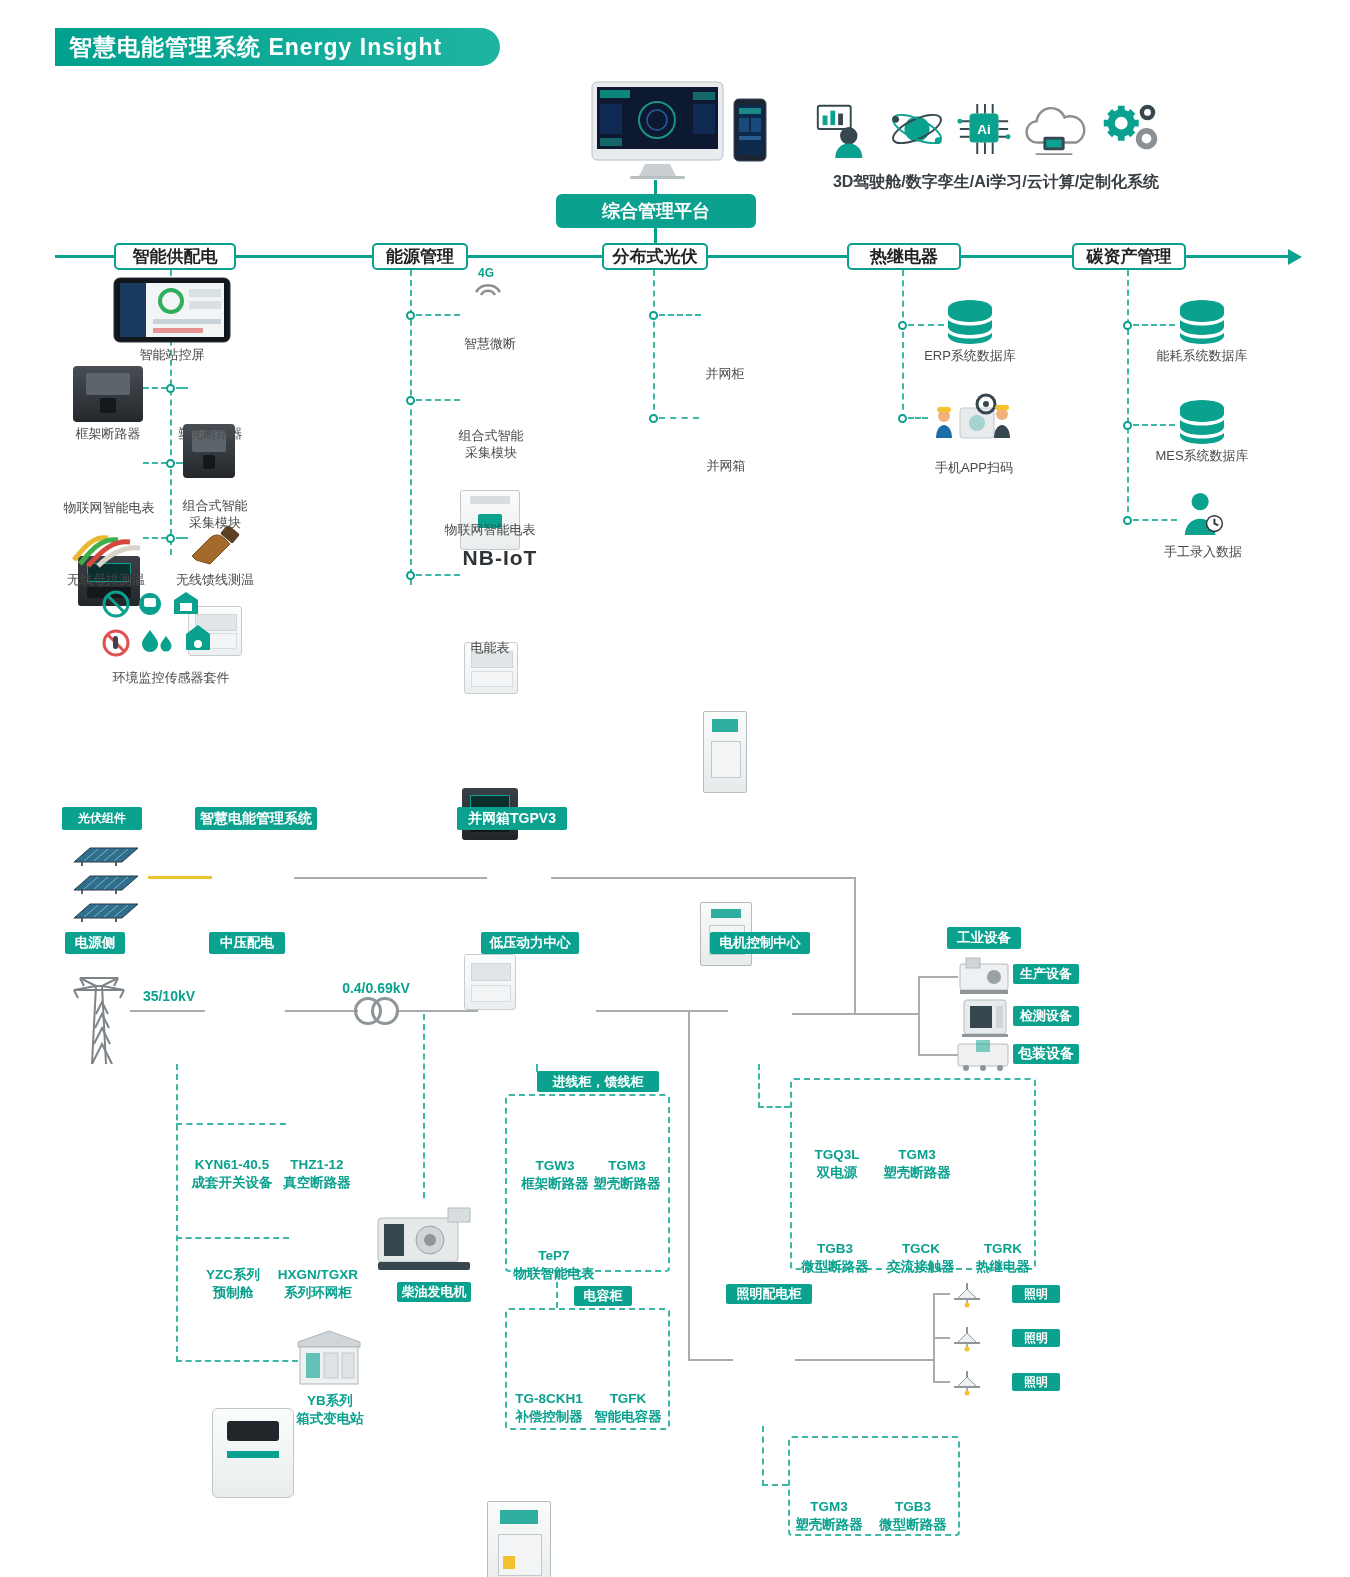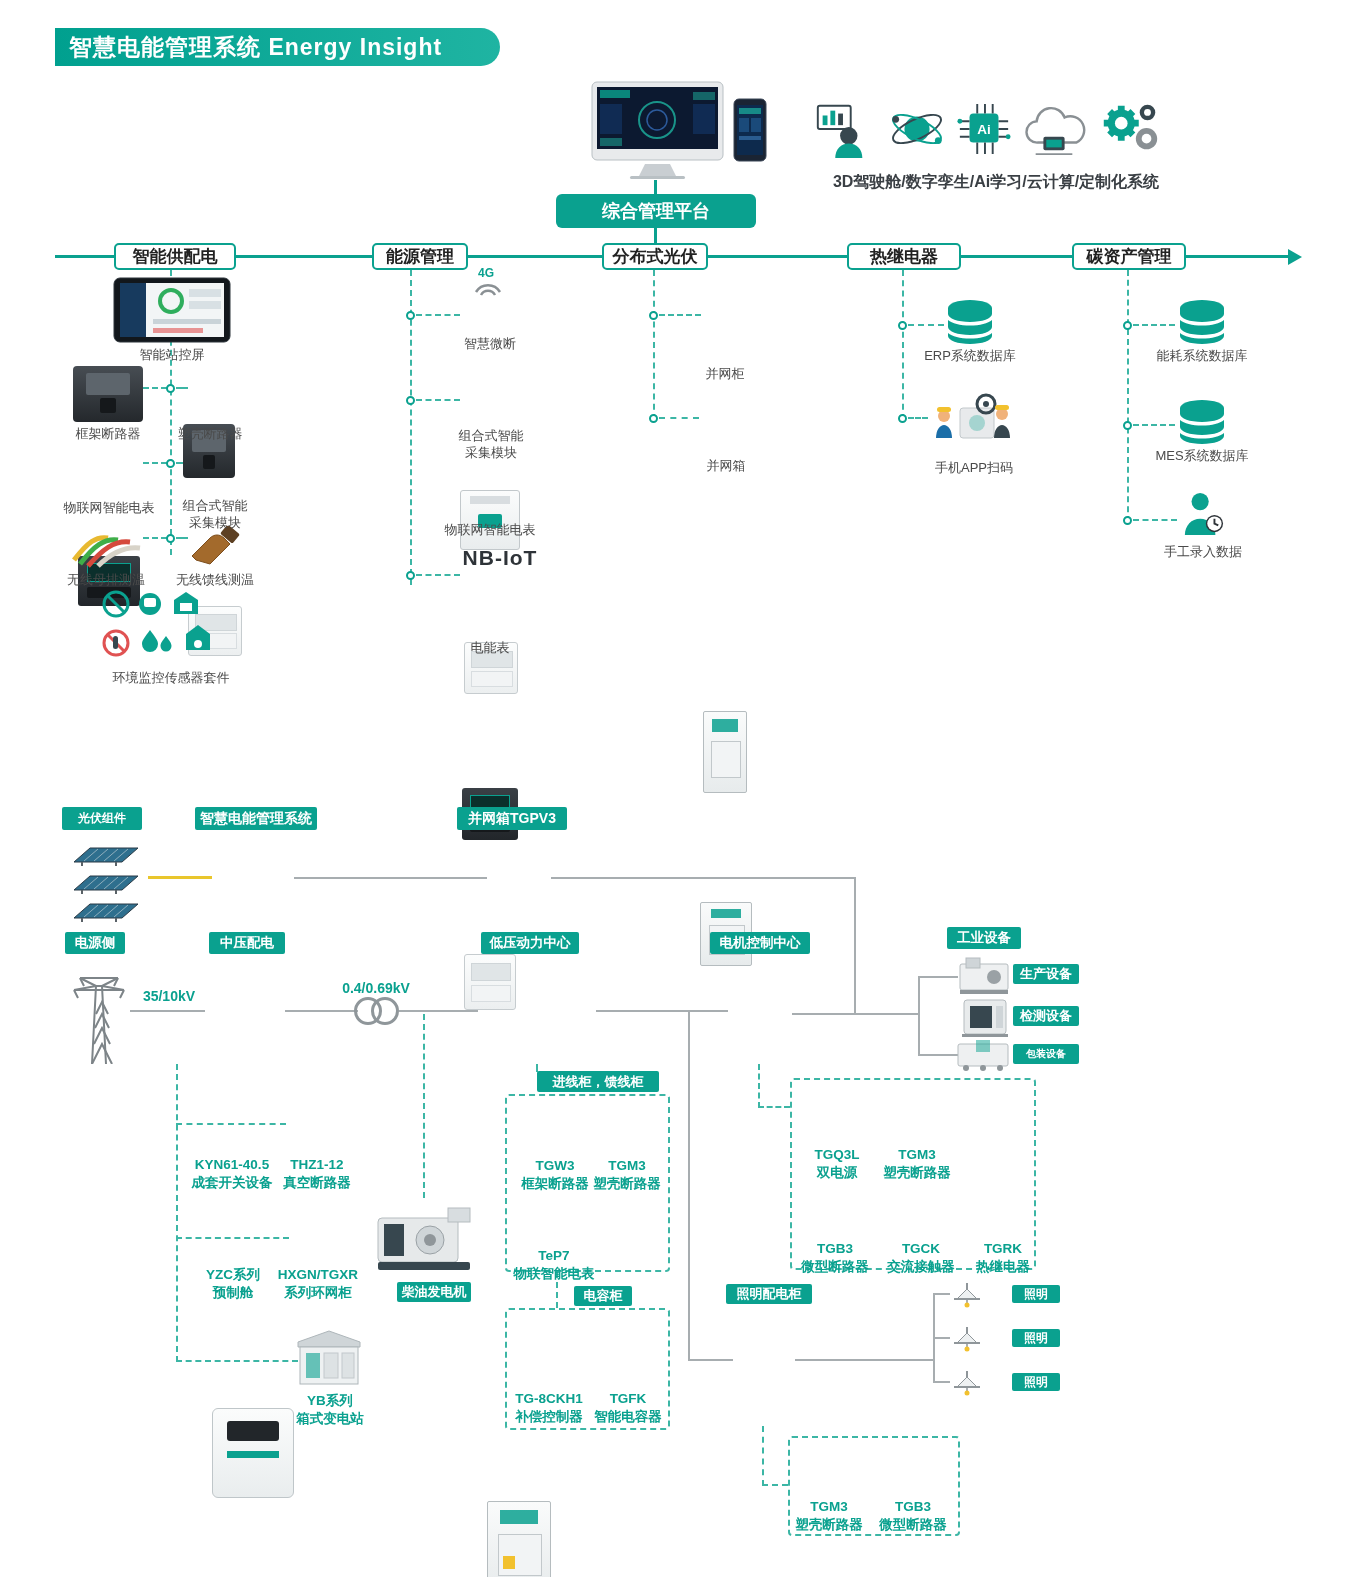--- a/index.html
+++ b/index.html
@@ -437,21 +437,21 @@
       <use href="#sym-machine"></use>
     </svg>
 <div class="abs tag" style="left:1013px;top:964px;width:66px;height:20px;font-size:13px">生产设备</div>
 <svg class="abs ph" style="left:960px;top:998px" width="50" height="40">
       <use href="#sym-chamber"></use>
     </svg>
 <div class="abs tag" style="left:1013px;top:1006px;width:66px;height:20px;font-size:13px">检测设备</div>
 <svg class="abs ph" style="left:956px;top:1038px" width="54" height="34">
       <use href="#sym-packer"></use>
     </svg>
-<div class="abs tag" style="left:1013px;top:1044px;width:66px;height:20px;font-size:10px">包装设备</div>
+<div class="abs tag" style="left:1013px;top:1044px;width:66px;height:20px;font-size:14px">包装设备</div>
 
 <div class="abs vdash" style="left:176px;top:1064px;height:298px"></div>
 <div class="abs hdash" style="left:176px;top:1123px;width:110px"></div>
 <div class="abs hdash" style="left:176px;top:1237px;width:113px"></div>
 <div class="abs hdash" style="left:176px;top:1360px;width:122px"></div>
 
 <div class="abs lbl2" style="left:186px;top:1156px;width:92px">
       <span class="l2line">KYN61-40.5</span>
       <span class="l2line">成套开关设备</span>
     </div>

